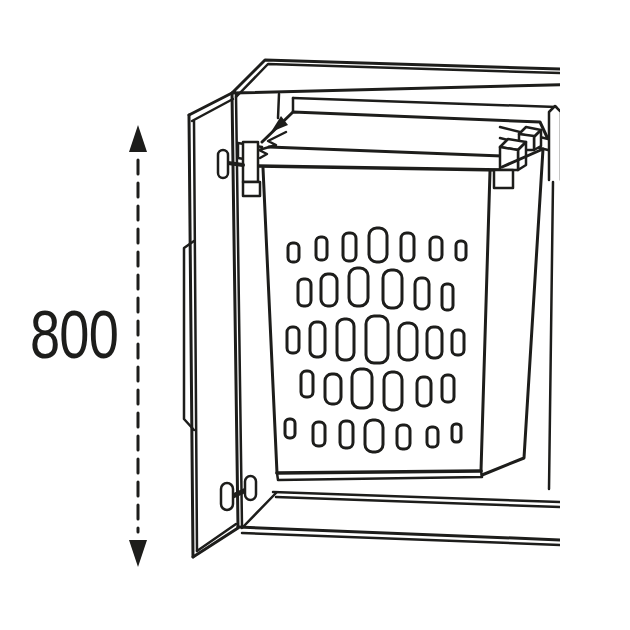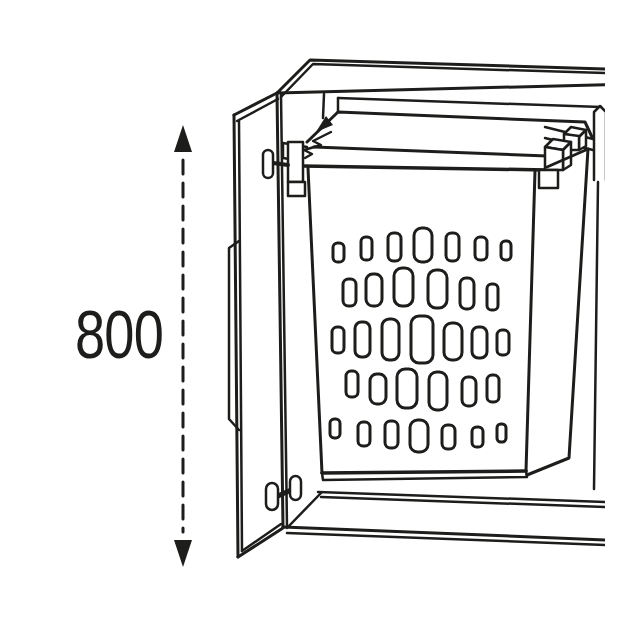--- a/index.html
+++ b/index.html
@@ -1,18 +1,18 @@
 <!DOCTYPE html>
 <html style="--line: #1d1d1b; --bg: #ffffff;"><head>
 <meta charset="utf-8">
 <style>
   :root { --line:#1d1d1b; --bg:#ffffff; }
   html,body { margin:0; padding:0; background:var(--bg); }
   .stage { width:560px; height:630px; position:relative; background:var(--bg);
-           font-family:"Liberation Sans", sans-serif; overflow:hidden;padding-left:45px; }
+           font-family:"Liberation Sans", sans-serif; overflow:hidden; }
   svg { display:block; }
   svg path, svg line, svg polyline, svg rect, svg circle {
     fill:none; stroke:var(--line); stroke-width:3; stroke-linejoin:round; stroke-linecap:round;
   }
   svg .w25 { stroke-width:2.5; }
   svg .w35 { stroke-width:3.5; }
   svg .w45 { stroke-width:4.5; }
   svg .bar4 { stroke-width:4; }
   svg .bar5 { stroke-width:5; }
   svg .fillw { fill:#fff; }

